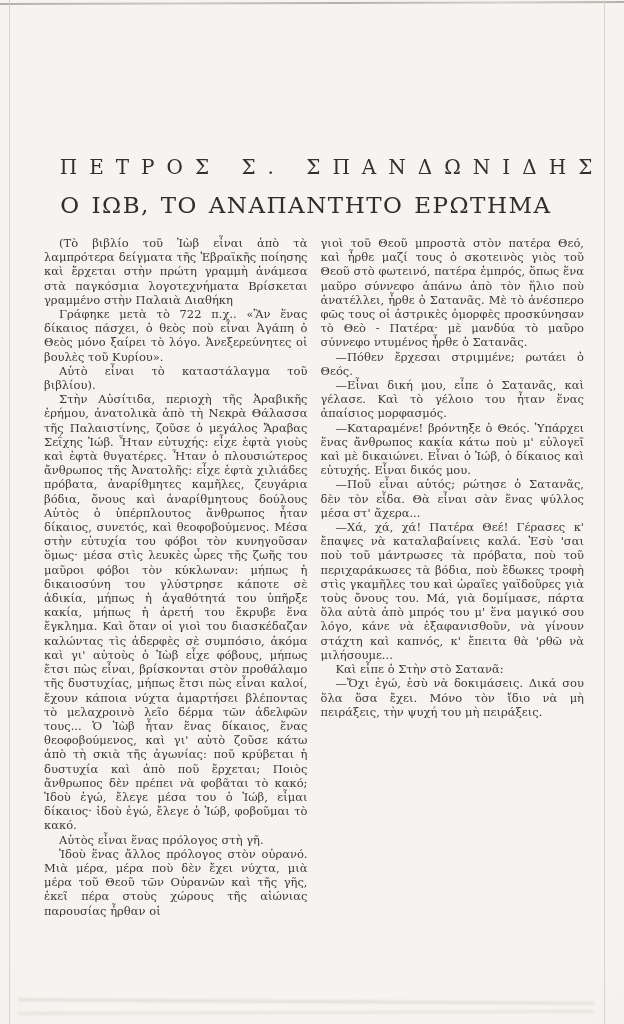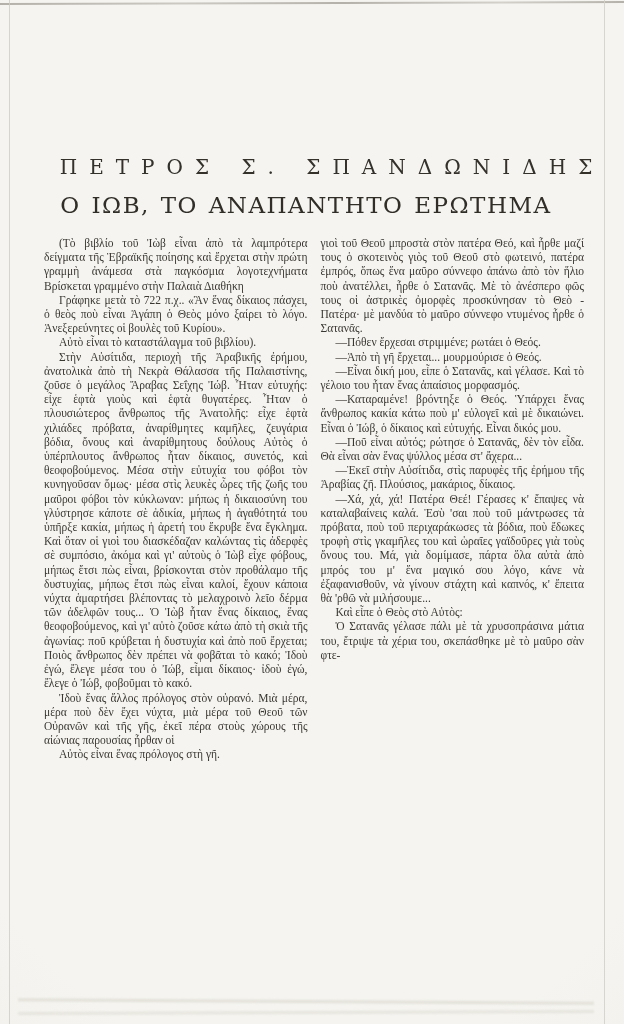--- a/index.html
+++ b/index.html
@@ -89,21 +89,20 @@
     width: 264px;
     font-size: 11.5px;
     line-height: 14.2px;
     text-align: justify;
     color: #3b3832;
   }
   .col p {
     margin: 0;
     padding: 0;
     text-indent: 15px;
-    font-family: Liberation Serif, serif;
   }
   .col p.cont { text-indent: 0; }
 </style>
 </head>
 <body>
 
 <div class="scan-edge-top"></div>
 <div class="scan-gutter-left"></div>
 <div class="scan-edge-right"></div>
 <div class="bleed-line-1"></div>
@@ -111,28 +110,26 @@
 
 <div class="author-line">ΠΕΤΡΟΣ Σ. ΣΠΑΝΔΩΝΙΔΗΣ</div>
 <div class="title-line">Ο ΙΩΒ, ΤΟ ΑΝΑΠΑΝΤΗΤΟ ΕΡΩΤΗΜΑ</div>
 
 <div class="text-area">
   <div class="col">
     <p>(Τὸ βιβλίο τοῦ Ἰὼβ εἶναι ἀπὸ τὰ λαμπρότερα δείγματα τῆς Ἑβραϊκῆς ποίησης καὶ ἔρχεται στὴν πρώτη γραμμὴ ἀνάμεσα στὰ παγκόσμια λογοτεχνήματα Βρίσκεται γραμμένο στὴν Παλαιὰ Διαθήκη</p>
     <p>Γράφηκε μετὰ τὸ 722 π.χ.. «Ἂν ἕνας δίκαιος πάσχει, ὁ θεὸς ποὺ εἶναι Ἀγάπη ὁ Θεὸς μόνο ξαίρει τὸ λόγο. Ἀνεξερεύνητες οἱ βουλὲς τοῦ Κυρίου».</p>
     <p>Αὐτὸ εἶναι τὸ καταστάλαγμα τοῦ βιβλίου).</p>
     <p>Στὴν Αὐσίτιδα, περιοχὴ τῆς Ἀραβικῆς ἐρήμου, ἀνατολικὰ ἀπὸ τὴ Νεκρὰ Θάλασσα τῆς Παλαιστίνης, ζοῦσε ὁ μεγάλος Ἄραβας Σεΐχης Ἰώβ. Ἦταν εὐτυχής: εἶχε ἑφτὰ γιοὺς καὶ ἑφτὰ θυγατέρες. Ἦταν ὁ πλουσιώτερος ἄνθρωπος τῆς Ἀνατολῆς: εἶχε ἑφτὰ χιλιάδες πρόβατα, ἀναρίθμητες καμῆλες, ζευγάρια βόδια, ὄνους καὶ ἀναρίθμητους δούλους Αὐτὸς ὁ ὑπέρπλουτος ἄνθρωπος ἦταν δίκαιος, συνετός, καὶ θεοφοβούμενος. Μέσα στὴν εὐτυχία του φόβοι τὸν κυνηγοῦσαν ὅμως· μέσα στὶς λευκὲς ὧρες τῆς ζωῆς του μαῦροι φόβοι τὸν κύκλωναν: μήπως ἡ δικαιοσύνη του γλύστρησε κάποτε σὲ ἀδικία, μήπως ἡ ἀγαθότητά του ὑπῆρξε κακία, μήπως ἡ ἀρετή του ἔκρυβε ἕνα ἔγκλημα. Καὶ ὅταν οἱ γιοὶ του διασκέδαζαν καλώντας τὶς ἀδερφὲς σὲ συμπόσιο, ἀκόμα καὶ γι' αὐτοὺς ὁ Ἰὼβ εἶχε φόβους, μήπως ἔτσι πὼς εἶναι, βρίσκονται στὸν προθάλαμο τῆς δυστυχίας, μήπως ἔτσι πὼς εἶναι καλοί, ἔχουν κάποια νύχτα ἁμαρτήσει βλέποντας τὸ μελαχροινὸ λεῖο δέρμα τῶν ἀδελφῶν τους... Ὁ Ἰὼβ ἦταν ἕνας δίκαιος, ἕνας θεοφοβούμενος, καὶ γι' αὐτὸ ζοῦσε κάτω ἀπὸ τὴ σκιὰ τῆς ἀγωνίας: ποῦ κρύβεται ἡ δυστυχία καὶ ἀπὸ ποῦ ἔρχεται; Ποιὸς ἄνθρωπος δὲν πρέπει νὰ φοβᾶται τὸ κακό; Ἰδοὺ ἐγώ, ἔλεγε μέσα του ὁ Ἰώβ, εἶμαι δίκαιος· ἰδοὺ ἐγώ, ἔλεγε ὁ Ἰώβ, φοβοῦμαι τὸ κακό.</p>
+    <p>Αὐτὸς εἶναι ἕνας πρόλογος στὴ γῆ.</p>
     <p>Ἰδοὺ ἕνας ἄλλος πρόλογος στὸν οὐρανό. Μιὰ μέρα, μέρα ποὺ δὲν ἔχει νύχτα, μιὰ μέρα τοῦ Θεοῦ τῶν Οὐρανῶν καὶ τῆς γῆς, ἐκεῖ πέρα στοὺς χώρους τῆς αἰώνιας παρουσίας ἦρθαν οἱ</p>
-    <p>Αὐτὸς εἶναι ἕνας πρόλογος στὴ γῆ.</p>
   </div>
   <div class="col">
     <p class="cont">γιοὶ τοῦ Θεοῦ μπροστὰ στὸν πατέρα Θεό, καὶ ἦρθε μαζί τους ὁ σκοτεινὸς γιὸς τοῦ Θεοῦ στὸ φωτεινό, πατέρα ἐμπρός, ὅπως ἕνα μαῦρο σύννεφο ἀπάνω ἀπὸ τὸν ἥλιο ποὺ ἀνατέλλει, ἦρθε ὁ Σατανᾶς. Μὲ τὸ ἀνέσπερο φῶς τους οἱ ἀστρικὲς ὀμορφὲς προσκύνησαν τὸ Θεὸ - Πατέρα· μὲ μανδύα τὸ μαῦρο σύννεφο ντυμένος ἦρθε ὁ Σατανᾶς.</p>
     <p>—Πόθεν ἔρχεσαι στριμμένε; ρωτάει ὁ Θεός.</p>
-    <p>—Ἀπὸ τὴ γῆ ἔρχεται... μουρμούρισε ὁ Θεός.</p>
     <p>—Εἶναι δική μου, εἶπε ὁ Σατανᾶς, καὶ γέλασε. Καὶ τὸ γέλοιο του ἦταν ἕνας ἀπαίσιος μορφασμός.</p>
     <p>—Καταραμένε! βρόντηξε ὁ Θεός. Ὑπάρχει ἕνας ἄνθρωπος κακία κάτω ποὺ μ' εὐλογεῖ καὶ μὲ δικαιώνει. Εἶναι ὁ Ἰώβ, ὁ δίκαιος καὶ εὐτυχής. Εἶναι δικός μου.</p>
     <p>—Ποῦ εἶναι αὐτός; ρώτησε ὁ Σατανᾶς, δὲν τὸν εἶδα. Θὰ εἶναι σὰν ἕνας ψύλλος μέσα στ' ἄχερα...</p>
-    <p>—Ἐκεῖ στὴν Αὐσίτιδα, στὶς παρυφὲς τῆς ἐρήμου τῆς Ἀραβίας ζῆ. Πλούσιος, μακάριος, δίκαιος.</p>
     <p>—Χά, χά, χά! Πατέρα Θεέ! Γέρασες κ' ἔπαψες νὰ καταλαβαίνεις καλά. Ἐσὺ 'σαι ποὺ τοῦ μάντρωσες τὰ πρόβατα, ποὺ τοῦ περιχαράκωσες τὰ βόδια, ποὺ ἔδωκες τροφὴ στὶς γκαμῆλες του καὶ ὡραῖες γαϊδοῦρες γιὰ τοὺς ὄνους του. Μά, γιὰ δομίμασε, πάρτα ὅλα αὐτὰ ἀπὸ μπρός του μ' ἕνα μαγικό σου λόγο, κάνε νὰ ἐξαφανισθοῦν, νὰ γίνουν στάχτη καὶ καπνός, κ' ἔπειτα θὰ 'ρθῶ νὰ μιλήσουμε...</p>
-    <p>Καὶ εἶπε ὁ Θεὸς στὸ Αὐτὸς:</p>
-    <p>Ὁ Σατανᾶς γέλασε πάλι μὲ τὰ χρυσοπράσινα μάτια του, ἔτριψε τὰ χέρια του, σκεπάσθηκε μὲ τὸ μαῦρο σὰν φτε-</p>
+    <p>Καὶ εἶπε ὁ Στὴν στὸ Σατανᾶ:</p>
+    <p>—Ὄχι ἐγώ, ἐσὺ νὰ δοκιμάσεις. Δικά σου ὅλα ὅσα ἔχει. Μόνο τὸν ἴδιο νὰ μὴ πειράξεις, τὴν ψυχή του μὴ πειράξεις.</p>
   </div>
 </div>
 
 </body></html>

